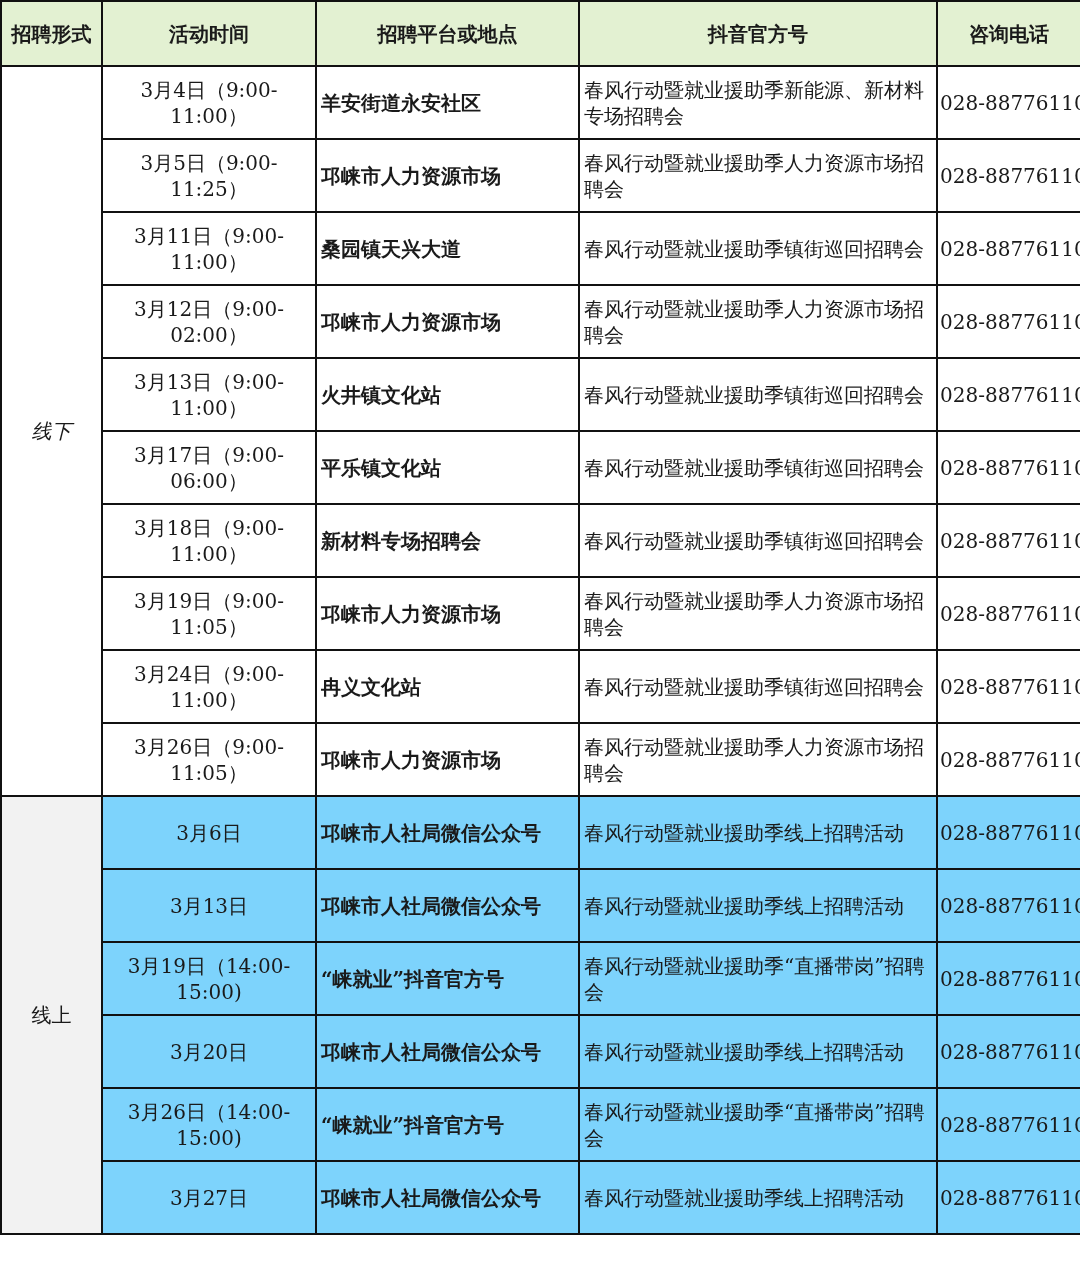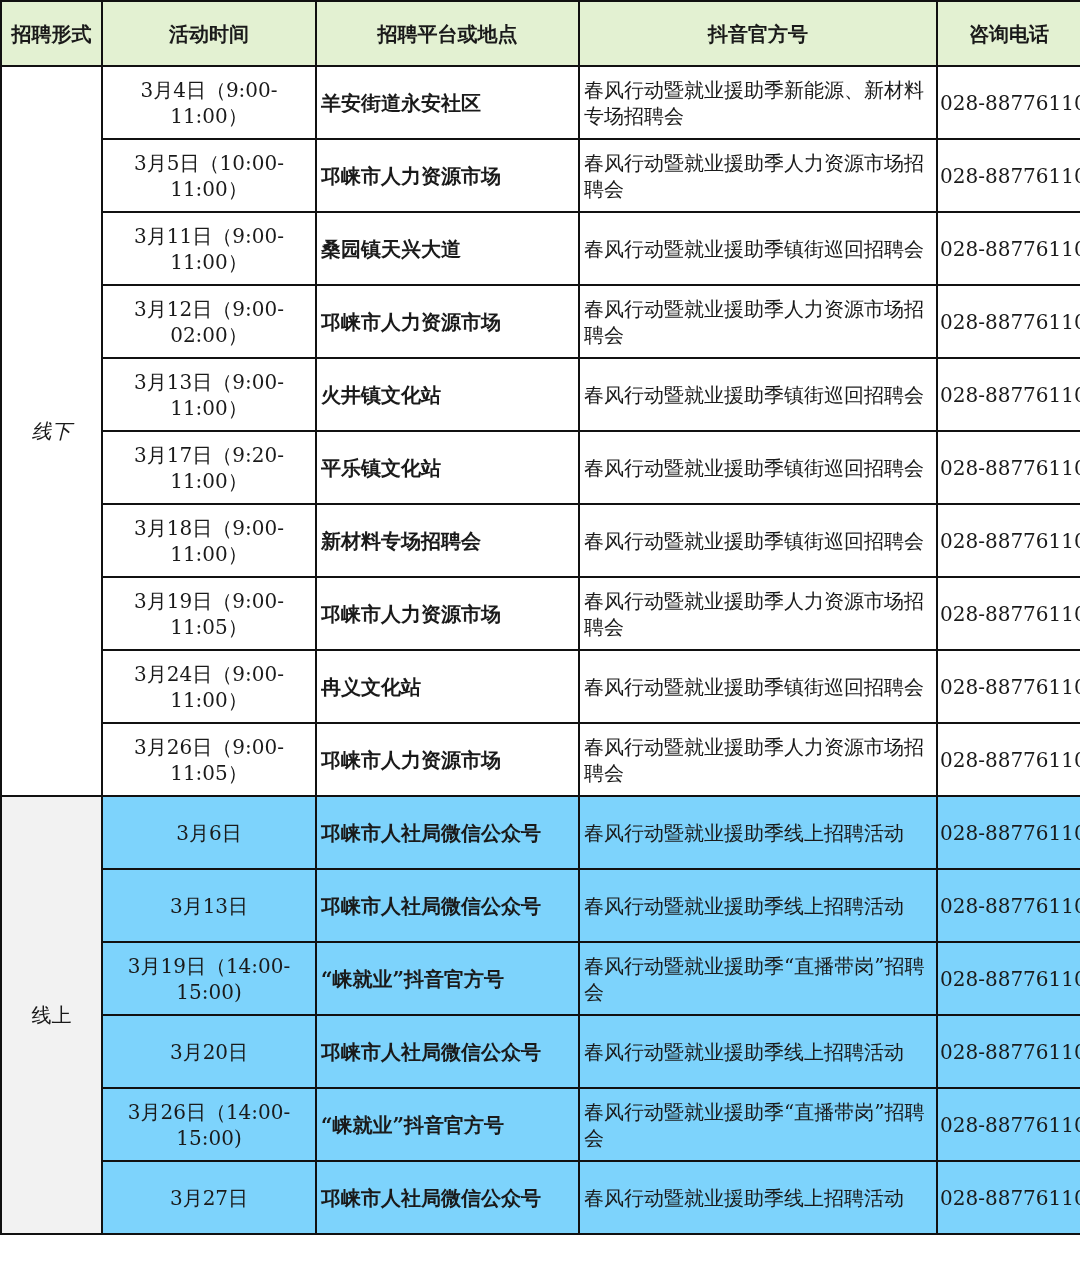--- a/index.html
+++ b/index.html
@@ -60,21 +60,21 @@
   </thead>
   <tbody id="table-body">
       <tr class="offline">
         <td class="type-cell offline-type" rowspan="10">线下</td>
         <td class="time-cell">3月4日（9:00-11:00）</td>
         <td class="place-cell">羊安街道永安社区</td>
         <td class="name-cell">春风行动暨就业援助季新能源、新材料专场招聘会</td>
         <td class="phone-cell">028-88776110</td>
       </tr>
       <tr class="offline">
-        <td class="time-cell">3月5日（10:00-11:00）</td>
+        <td class="time-cell">3月5日（9:00-11:25）</td>
         <td class="place-cell">邛崃市人力资源市场</td>
         <td class="name-cell">春风行动暨就业援助季人力资源市场招聘会</td>
         <td class="phone-cell">028-88776110</td>
       </tr>
       <tr class="offline">
         <td class="time-cell">3月11日（9:00-11:00）</td>
         <td class="place-cell">桑园镇天兴大道</td>
         <td class="name-cell">春风行动暨就业援助季镇街巡回招聘会</td>
         <td class="phone-cell">028-88776110</td>
       </tr>
@@ -84,21 +84,21 @@
         <td class="name-cell">春风行动暨就业援助季人力资源市场招聘会</td>
         <td class="phone-cell">028-88776110</td>
       </tr>
       <tr class="offline">
         <td class="time-cell">3月13日（9:00-11:00）</td>
         <td class="place-cell">火井镇文化站</td>
         <td class="name-cell">春风行动暨就业援助季镇街巡回招聘会</td>
         <td class="phone-cell">028-88776110</td>
       </tr>
       <tr class="offline">
-        <td class="time-cell">3月17日（9:20-11:00）</td>
+        <td class="time-cell">3月17日（9:00-06:00）</td>
         <td class="place-cell">平乐镇文化站</td>
         <td class="name-cell">春风行动暨就业援助季镇街巡回招聘会</td>
         <td class="phone-cell">028-88776110</td>
       </tr>
       <tr class="offline">
         <td class="time-cell">3月18日（9:00-11:00）</td>
         <td class="place-cell">新材料专场招聘会</td>
         <td class="name-cell">春风行动暨就业援助季镇街巡回招聘会</td>
         <td class="phone-cell">028-88776110</td>
       </tr>

